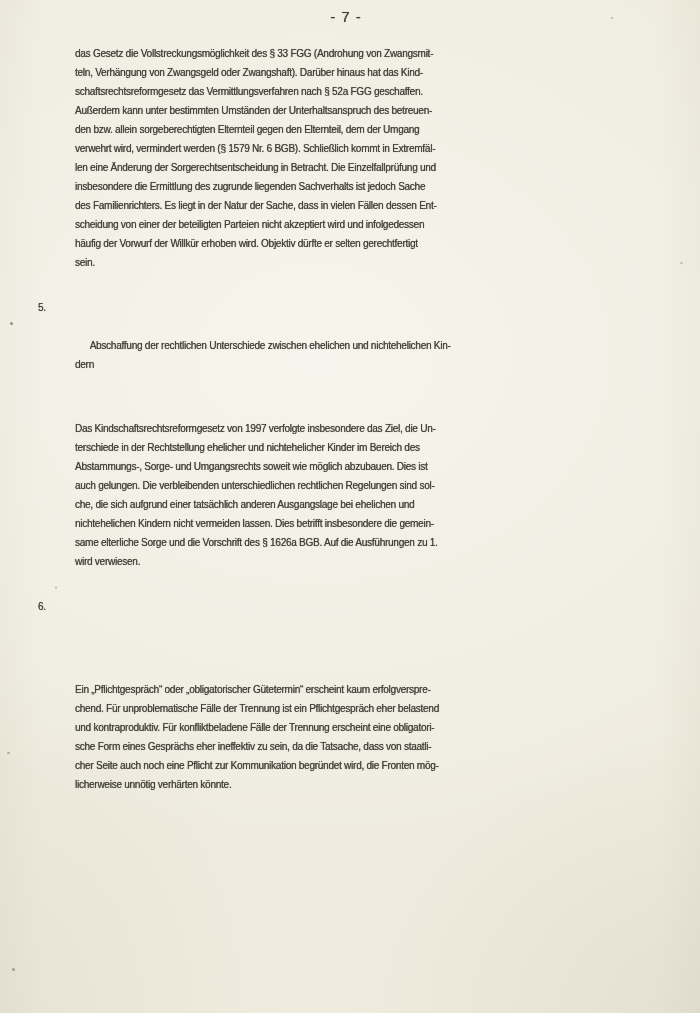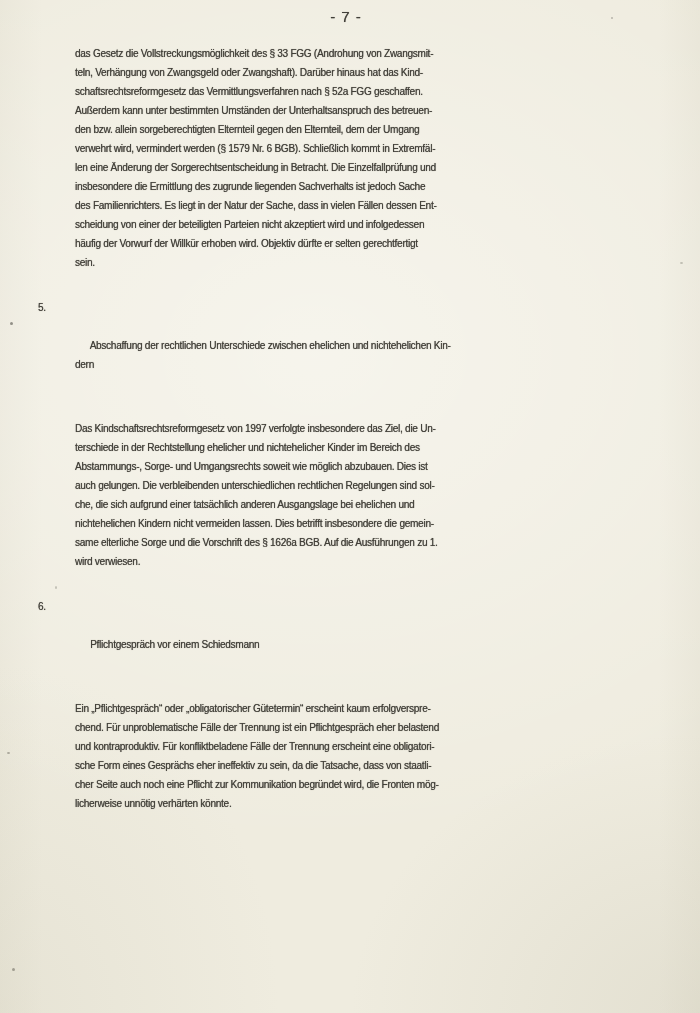--- a/index.html
+++ b/index.html
@@ -101,21 +101,20 @@
 terschiede in der Rechtstellung ehelicher und nichtehelicher Kinder im Bereich des
 Abstammungs-, Sorge- und Umgangsrechts soweit wie möglich abzubauen. Dies ist
 auch gelungen. Die verbleibenden unterschiedlichen rechtlichen Regelungen sind sol-
 che, die sich aufgrund einer tatsächlich anderen Ausgangslage bei ehelichen und
 nichtehelichen Kindern nicht vermeiden lassen. Dies betrifft insbesondere die gemein-
 same elterliche Sorge und die Vorschrift des § 1626a BGB. Auf die Ausführungen zu 1.
 wird verwiesen.</div>
 
     <div class="block ink section">
       <span class="section-number">6.</span>
-      <span>Pflichtgespräch vor einem Schiedsmann</span>
     </div>
 
     <div class="block ink">Ein „Pflichtgespräch“ oder „obligatorischer Gütetermin“ erscheint kaum erfolgverspre-
 chend. Für unproblematische Fälle der Trennung ist ein Pflichtgespräch eher belastend
 und kontraproduktiv. Für konfliktbeladene Fälle der Trennung erscheint eine obligatori-
 sche Form eines Gesprächs eher ineffektiv zu sein, da die Tatsache, dass von staatli-
 cher Seite auch noch eine Pflicht zur Kommunikation begründet wird, die Fronten mög-
 licherweise unnötig verhärten könnte.</div>
 
   </div>

